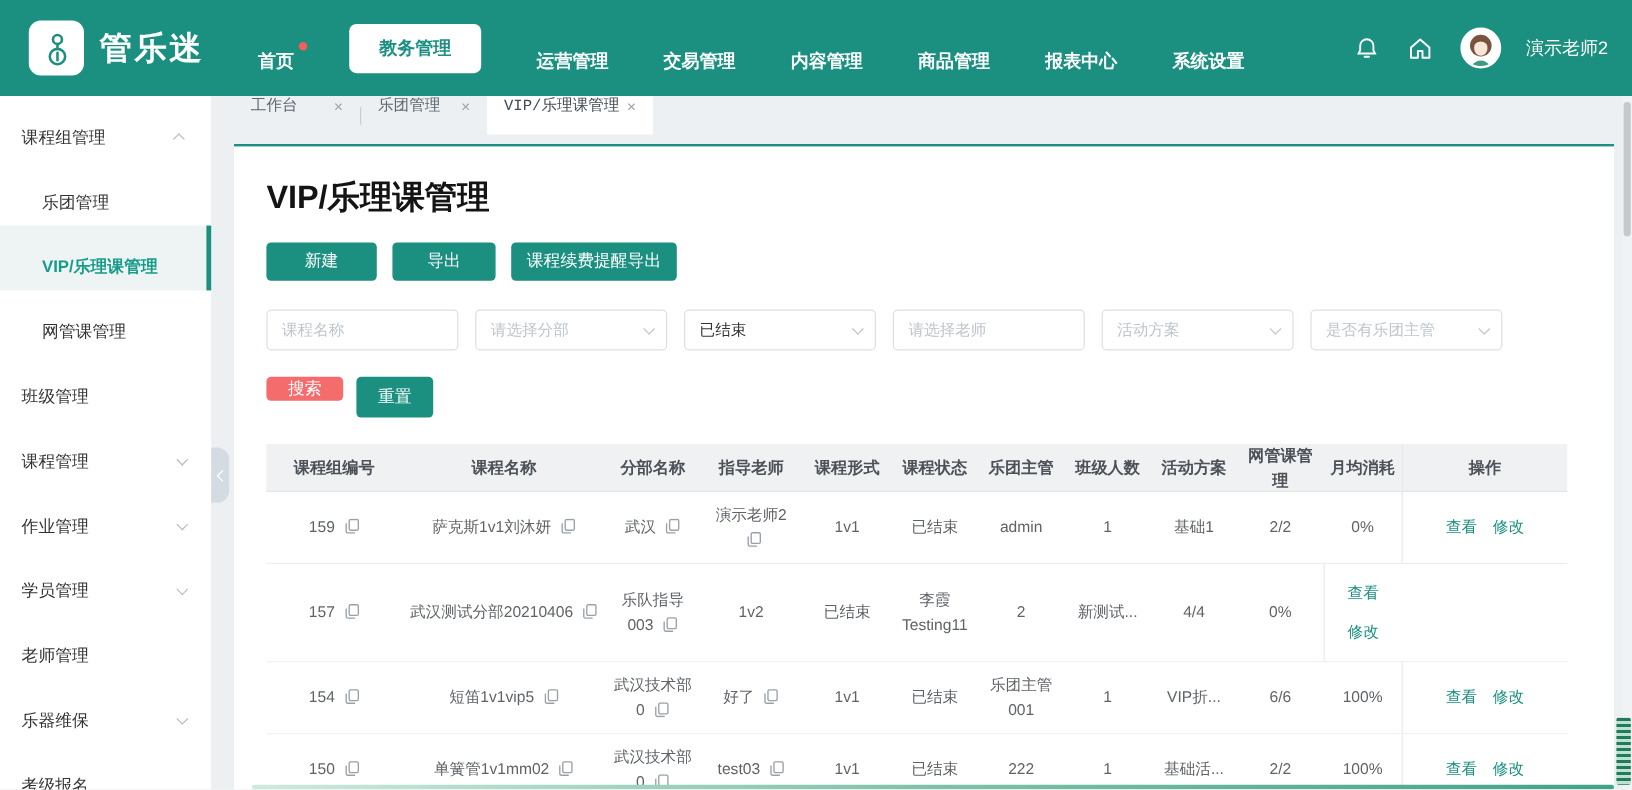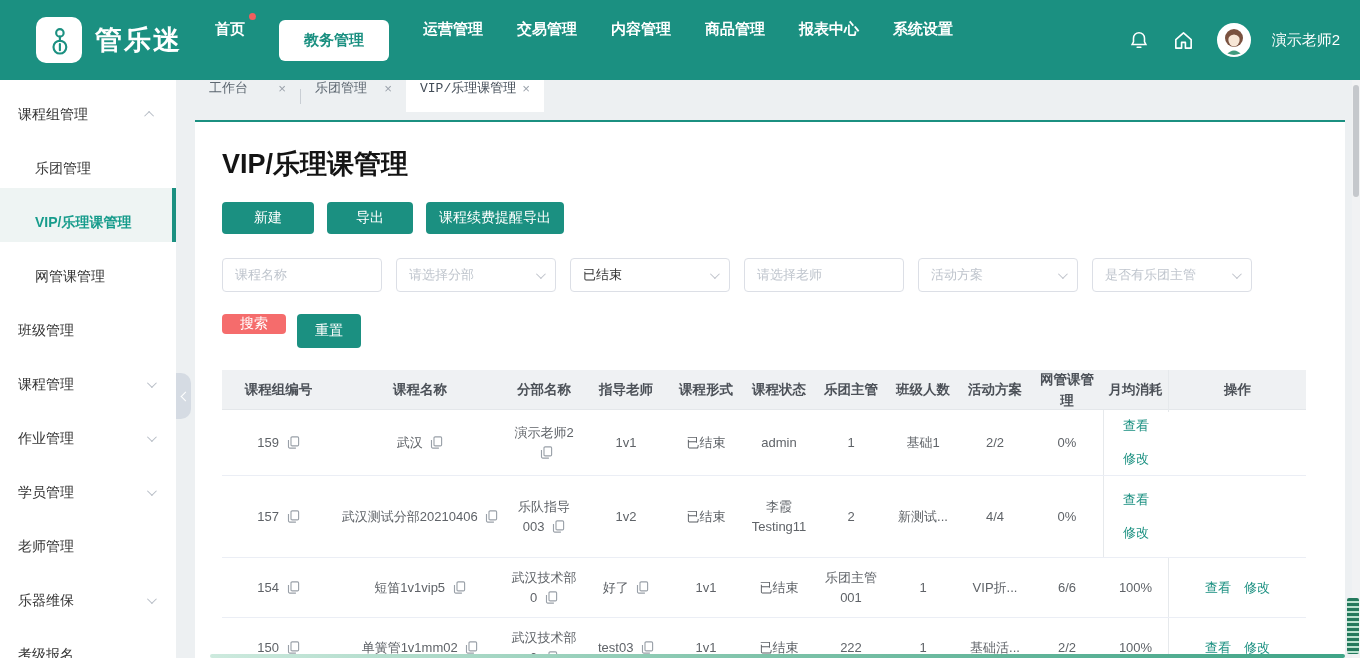--- a/index.html
+++ b/index.html
@@ -1,24 +1,24 @@
 <!DOCTYPE html>
 <html><head>
 <meta charset="utf-8">
 <style>
   * { margin:0; padding:0; box-sizing:border-box; }
   html,body { width:1360px; height:658px; overflow:hidden; font-family:"Liberation Sans","DejaVu Sans",sans-serif; background:#edf0f2; }
   .app { position:relative; width:1360px; height:658px; }
 
   
   .header { position:absolute; top:0; left:0; width:1360px; height:80px; background:#1b9081; display:flex; align-items:center; z-index:5; }
-  .logo-wrap { display:flex; align-items:center; gap:13px; padding-left:36px; width:215px; flex:0 0 auto; }
+  .logo-wrap { display:flex; align-items:center; gap:13px; padding-left:24px; width:215px; flex:0 0 auto; }
   .logo-icon { width:46px; height:46px; background:#fff; border-radius:10px; display:flex; align-items:center; justify-content:center; }
   .brand { color:#fff; font-size:27px; font-weight:700; letter-spacing:2px; white-space:nowrap; }
-  .nav { display:flex; align-items:flex-start; gap:34px; flex:1 1 auto; }
+  .nav { display:flex; align-items:flex-end; gap:46px; flex:1 1 auto; }
   .nav-item { position:relative; color:#fff; font-size:15px; font-weight:600; cursor:pointer; white-space:nowrap; }
   .nav-item.active { background:#fff; color:#1b9081; padding:11px 25px; border-radius:6px; }
   .nav-badge { position:absolute; top:-7px; right:-11px; width:7px; height:7px; border-radius:50%; background:#f25e5e; }
   .header-right { display:flex; align-items:center; gap:21px; padding-right:20px; flex:0 0 auto; }
   .hicon { width:24px; height:24px; display:flex; align-items:center; justify-content:center; cursor:pointer; }
   .avatar { width:34px; height:34px; border-radius:50%; background:#fff; border:2px solid #fff; overflow:hidden; flex:0 0 auto; cursor:pointer; }
   .username { color:#fff; font-size:15px; white-space:nowrap; cursor:pointer; }
 
   
   .sidebar { position:absolute; top:80px; left:0; width:176px; height:578px; background:#fff; z-index:3; }
@@ -232,20 +232,26 @@
           <div class="cell op">操作</div>
         </div>
         <div class="trow" style="min-height: 60px;">
           <div class="cell">
             <span>159 <svg class="copy-ic" width="13" height="13" viewBox="0 0 14 14" fill="none" stroke="#99a0a8" stroke-width="1.2">
                 <rect x="4.3" y="1" width="8.2" height="9.6" rx="1.2"></rect>
                 <path d="M9.6 13 H3 a1.4 1.4 0 0 1 -1.4 -1.4 V4.3"></path>
               </svg></span>
           </div>
           <div class="cell">
+            <span>萨克斯1v1刘沐妍 <svg class="copy-ic" width="13" height="13" viewBox="0 0 14 14" fill="none" stroke="#99a0a8" stroke-width="1.2">
+                <rect x="4.3" y="1" width="8.2" height="9.6" rx="1.2"></rect>
+                <path d="M9.6 13 H3 a1.4 1.4 0 0 1 -1.4 -1.4 V4.3"></path>
+              </svg></span>
+          </div>
+          <div class="cell">
             <span>武汉 <svg class="copy-ic" width="13" height="13" viewBox="0 0 14 14" fill="none" stroke="#99a0a8" stroke-width="1.2">
                 <rect x="4.3" y="1" width="8.2" height="9.6" rx="1.2"></rect>
                 <path d="M9.6 13 H3 a1.4 1.4 0 0 1 -1.4 -1.4 V4.3"></path>
               </svg></span>
           </div>
           <div class="cell">
             <span>演示老师2 <svg class="copy-ic" width="13" height="13" viewBox="0 0 14 14" fill="none" stroke="#99a0a8" stroke-width="1.2">
                 <rect x="4.3" y="1" width="8.2" height="9.6" rx="1.2"></rect>
                 <path d="M9.6 13 H3 a1.4 1.4 0 0 1 -1.4 -1.4 V4.3"></path>
               </svg></span>

